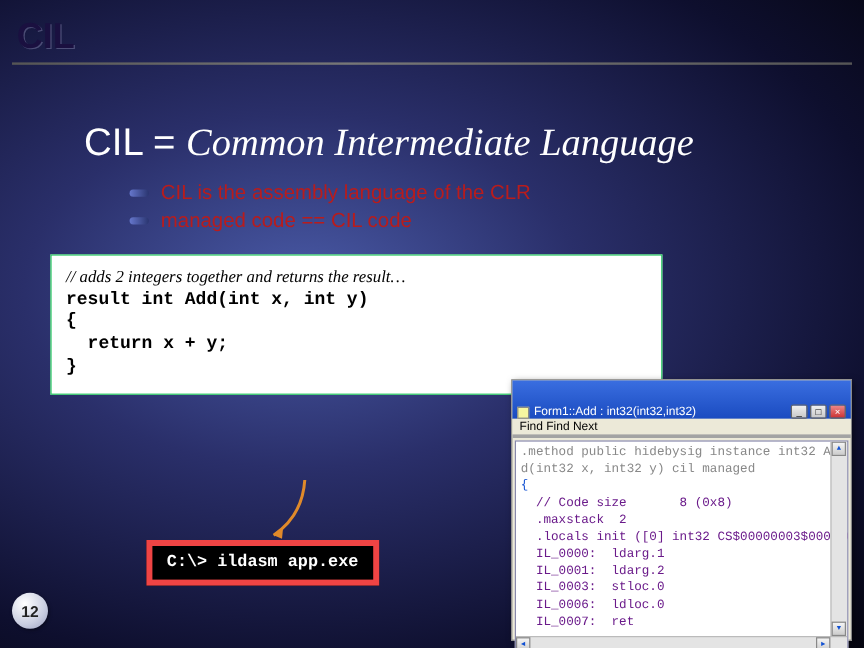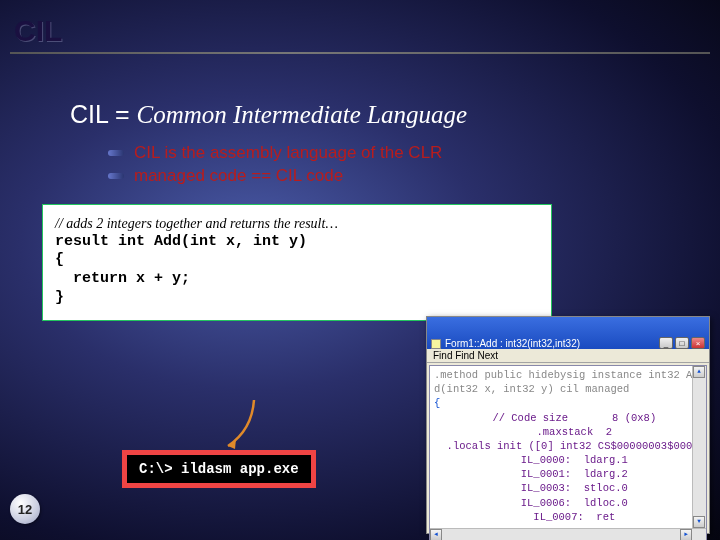--- a/index.html
+++ b/index.html
@@ -9,21 +9,21 @@
     font-family: Arial, Helvetica, sans-serif;
     position: relative; overflow: hidden;
   }
   .title {
     font-size: 30px; font-weight: bold; color: #1a1040;
     padding: 14px 0 4px 14px;
     text-shadow: 1px 1px 0 rgba(150,150,190,0.4);
   }
   .underline { height: 2px; background: linear-gradient(to right, #555, #777 40%, #555); margin: 0 10px; }
   .heading {
-    color: #fff; font-size: 25px; font-family: Georgia, 'Times New Roman', serif;
+    color: #fff; font-size: 32px; font-family: Georgia, 'Times New Roman', serif;
     padding: 46px 0 14px 70px;
   }
   .heading .lbl { font-family: Arial, sans-serif; font-weight: normal; }
   .heading .ital { font-style: italic; }
   .bullets { padding-left: 108px; }
   .bul-row { display: flex; align-items: center; gap: 10px; margin-bottom: 3px; }
   .bullet-icon {
     width: 16px; height: 6px; border-radius: 3px;
     background: linear-gradient(to right, #6677cc, #2a3570);
   }
@@ -62,29 +62,29 @@
   }
   .win-titlebar {
     background: linear-gradient(to bottom, #3a6ee0, #1a4bc0);
     color: #fff; height: 32px; display: flex; align-items: flex-end;
     padding: 0 4px; font-size: 10px;
   }
   .win-icon { width:10px; height:10px; background:#f6f6a0; border:1px solid #888; margin-right:4px; }
   .win-btns { margin-left:auto; display:flex; gap:2px; }
   .win-btn { width:14px; height:12px; background: linear-gradient(#f0f0f0,#c8c8c8); border:1px solid #666; border-radius:2px; display:flex; align-items:center; justify-content:center; font-size:8px; color:#000; }
   .win-close { background: linear-gradient(#e88,#c33); color:#fff; }
-  .win-menu { background:#ece9d8; color:#000; padding:1px 6px; font-size:10px; border-bottom:1px solid #a3a3a3; }
+  .win-menu { background:#ece9d8; color:#000; padding:1px 6px; font-size:10px; border-bottom:3px solid #a3a3a3; }
   .win-body {
     background:#fff; color:#1050d2; margin:2px; height: calc(100% - 38px);
     border:1px solid #88a; overflow:hidden; padding:2px 4px;
     font-family: 'Courier New', monospace; font-size:10.5px; line-height:1.35;
     position: relative;
   }
   .win-body .decl { color:#888; word-break: break-all; }
-  .win-body .il { color:#6a1a8a;text-align:center; }
+  .win-body .il { color:#6a1a8a; }
   .scroll-v { position:absolute; right:0; top:0; bottom:14px; width:14px; background:#e4e4e4; border-left:1px solid #bbb; }
   .scroll-h { position:absolute; left:0; right:0; bottom:0; height:14px; background:#e4e4e4; border-top:1px solid #bbb; }
   .sc-btn { width:12px; height:12px; background:linear-gradient(#f4f4f4,#ccc); border:1px solid #888; position:absolute; display:flex; align-items:center; justify-content:center; font-size:6px; }
 </style>
 </head>
 <body>
 
 <div class="title">CIL</div>
 <div class="underline"></div>
 

